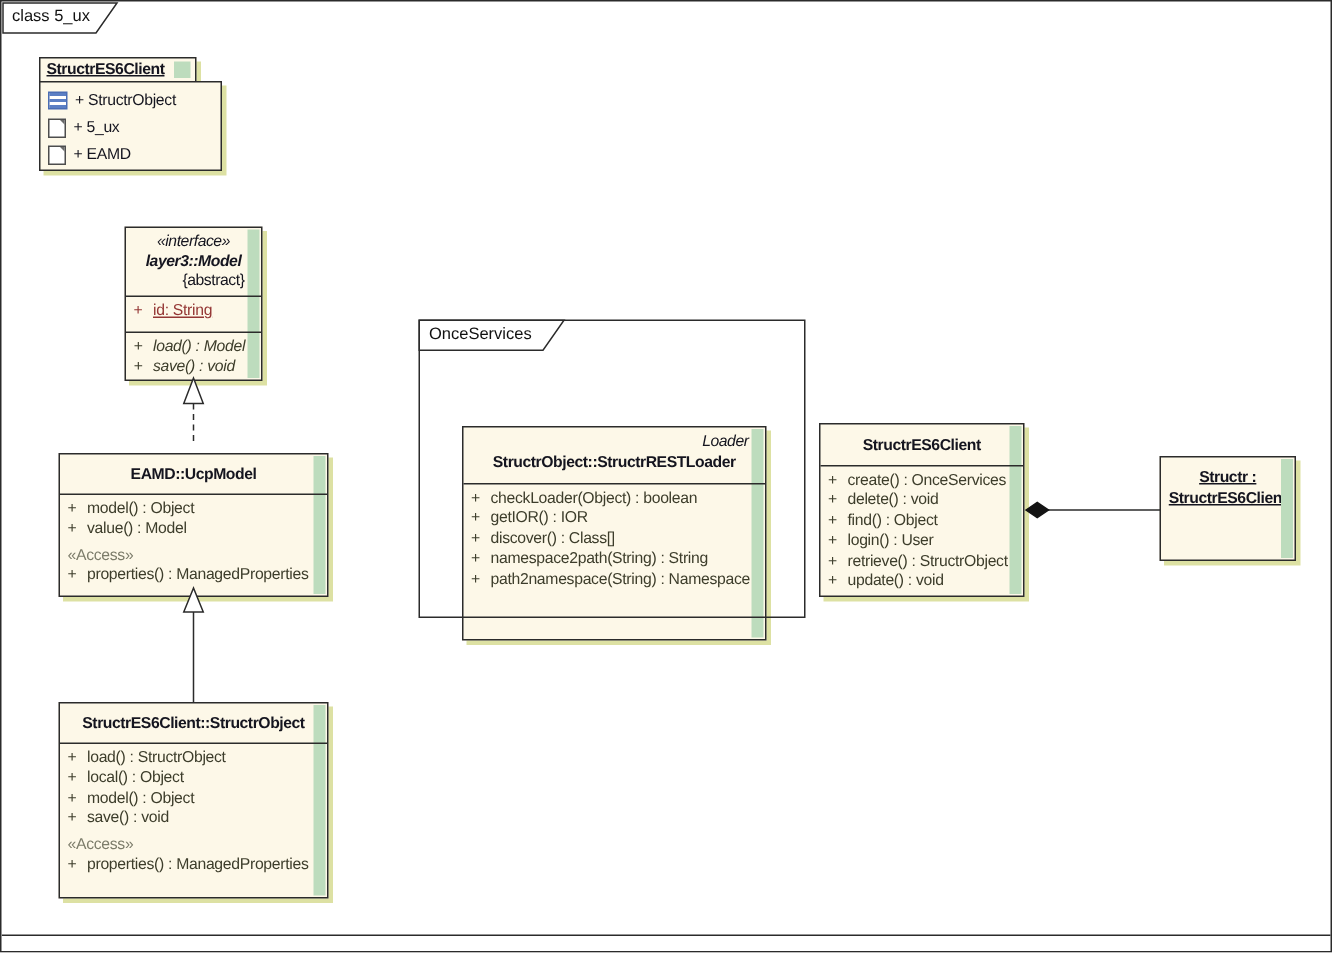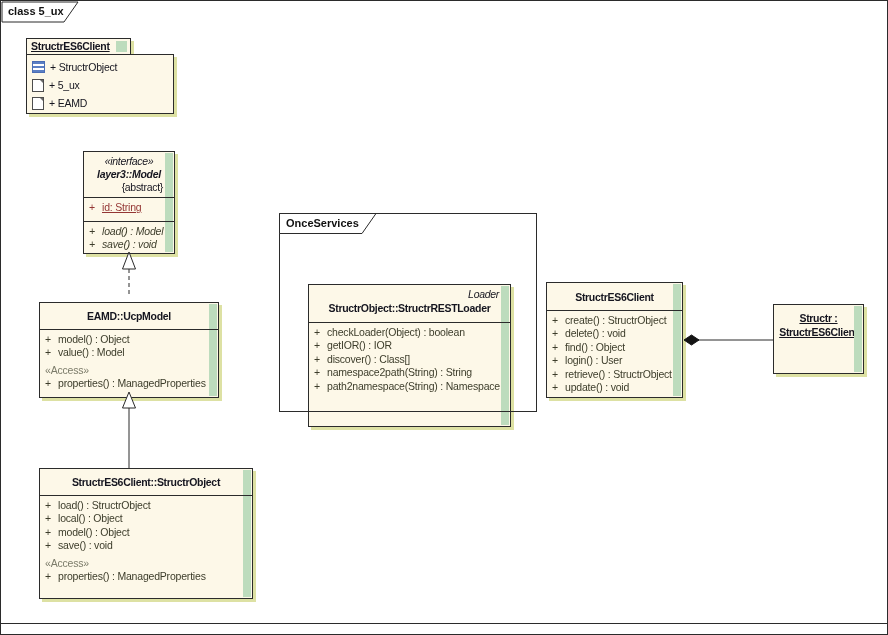--- a/index.html
+++ b/index.html
@@ -2,21 +2,21 @@
 <html><head>
 <meta charset="utf-8">
 <style>
   html,body{margin:0;padding:0;background:#e8e8e8;}
   .page{
     position:relative; width:888px; height:635px; box-sizing:border-box;
     background:#ffffff; border:1px solid #2b2b2b; overflow:hidden;
     font-family:"Liberation Sans", sans-serif;
   }
   .overlay{position:absolute; left:0; top:0; width:888px; height:635px; pointer-events:none; z-index:3;}
-  .lbl{position:absolute; z-index:4; font-size:11px; font-weight:bold; color:#111; white-space:nowrap;}
+  .lbl{position:absolute; z-index:4; font-size:11px; font-weight:normal; color:#111; white-space:nowrap;}
 
   .box{
     position:absolute; z-index:2; box-sizing:border-box;
     background:#fdf8e8; border:1px solid #2b2b2b;
     box-shadow:3px 3px 0 #dde1a3;
   }
   .stripe{position:absolute; top:1px; bottom:1px; right:1px; width:8px; background:#bddcbd; z-index:0;}
   .name{
     position:relative; z-index:1; border-bottom:1px solid #2b2b2b;
     display:flex; align-items:center; justify-content:center;
@@ -38,21 +38,21 @@
   .iname .l3{font-size:10.5px; color:#15151f; line-height:13px; text-align:right; padding-right:11px;}
 
   
   .pkg-head{
     position:absolute; z-index:2; box-sizing:border-box; left:25px; top:37px; width:105px; height:17px;
     background:#fdf8e8; border:1px solid #2b2b2b; box-shadow:3px 3px 0 #dde1a3;
   }
   .pkg-head .t{font-size:10.5px; font-weight:bold; color:#15151f; text-decoration:underline; padding-left:4px; line-height:15px; letter-spacing:-0.3px;}
   .pkg-green{position:absolute; right:3px; top:2px; width:11px; height:11px; background:#bddcbd;}
   .pkg-body{
-    position:absolute; z-index:2; box-sizing:border-box; left:25px; top:53px; width:148px; height:60px;
+    position:absolute; z-index:2; box-sizing:border-box; left:25px; top:53px; width:122px; height:60px;
     background:#fdf8e8; border:1px solid #2b2b2b; box-shadow:3px 3px 0 #dde1a3; padding-top:3px;
   }
   .pkg-row{display:flex; align-items:center; height:18px; padding-left:5px;}
   .pkg-row .t{font-size:10.5px; color:#15151f; padding-left:5px; letter-spacing:-0.2px;}
   .icon-class{
     width:13px; height:12px; box-sizing:border-box; border:1px solid #4a6db4; background:
       repeating-linear-gradient(to bottom, #5b7fc4 0 2px, #ffffff 2px 4px);
   }
   .icon-diagram{position:relative; width:12px; height:13px; box-sizing:border-box; border:1px solid #4d4d4d; background:#fff; overflow:hidden;}
   .icon-diagram::after{content:""; position:absolute; right:-1px; top:-1px; width:0; height:0;
@@ -128,21 +128,21 @@
     <div class="stripe"></div>
     <div class="name" style="height:26px;">EAMD::UcpModel</div>
     <div class="sect">
       <div class="row"><span class="vis">+</span><span>model() : Object</span></div>
       <div class="row"><span class="vis">+</span><span>value() : Model</span></div>
       <div class="stereo" style="margin-top:4px;">«Access»</div>
       <div class="row"><span class="vis">+</span><span>properties() : ManagedProperties</span></div>
     </div>
   </div>
 
-  <div class="box" style="left:38px; top:467px; width:214px; height:131px;">
+  <div class="box" style="left:38px; top:467px; width:180px; height:131px;">
     <div class="stripe"></div>
     <div class="name" style="height:26px;">StructrES6Client::StructrObject</div>
     <div class="sect">
       <div class="row"><span class="vis">+</span><span>load() : StructrObject</span></div>
       <div class="row"><span class="vis">+</span><span>local() : Object</span></div>
       <div class="row"><span class="vis">+</span><span>model() : Object</span></div>
       <div class="row"><span class="vis">+</span><span>save() : void</span></div>
       <div class="stereo" style="margin-top:4px;">«Access»</div>
       <div class="row"><span class="vis">+</span><span>properties() : ManagedProperties</span></div>
     </div>
@@ -160,21 +160,21 @@
       <div class="row"><span class="vis">+</span><span>discover() : Class[]</span></div>
       <div class="row"><span class="vis">+</span><span>namespace2path(String) : String</span></div>
       <div class="row"><span class="vis">+</span><span>path2namespace(String) : Namespace</span></div>
     </div>
   </div>
 
   <div class="box" style="left:545px; top:281px; width:137px; height:116px;">
     <div class="stripe"></div>
     <div class="name" style="height:27px;">StructrES6Client</div>
     <div class="sect">
-      <div class="row"><span class="vis">+</span><span>create() : StructrObject</span></div>
+      <div class="row"><span class="vis">+</span><span>create() : OnceServices</span></div>
       <div class="row"><span class="vis">+</span><span>delete() : void</span></div>
       <div class="row"><span class="vis">+</span><span>find() : Object</span></div>
       <div class="row"><span class="vis">+</span><span>login() : User</span></div>
       <div class="row"><span class="vis">+</span><span>retrieve() : StructrObject</span></div>
       <div class="row"><span class="vis">+</span><span>update() : void</span></div>
     </div>
   </div>
 
   <div class="box" style="left:772px; top:303px; width:91px; height:70px; padding-top:6px;">
     <div class="stripe"></div>

